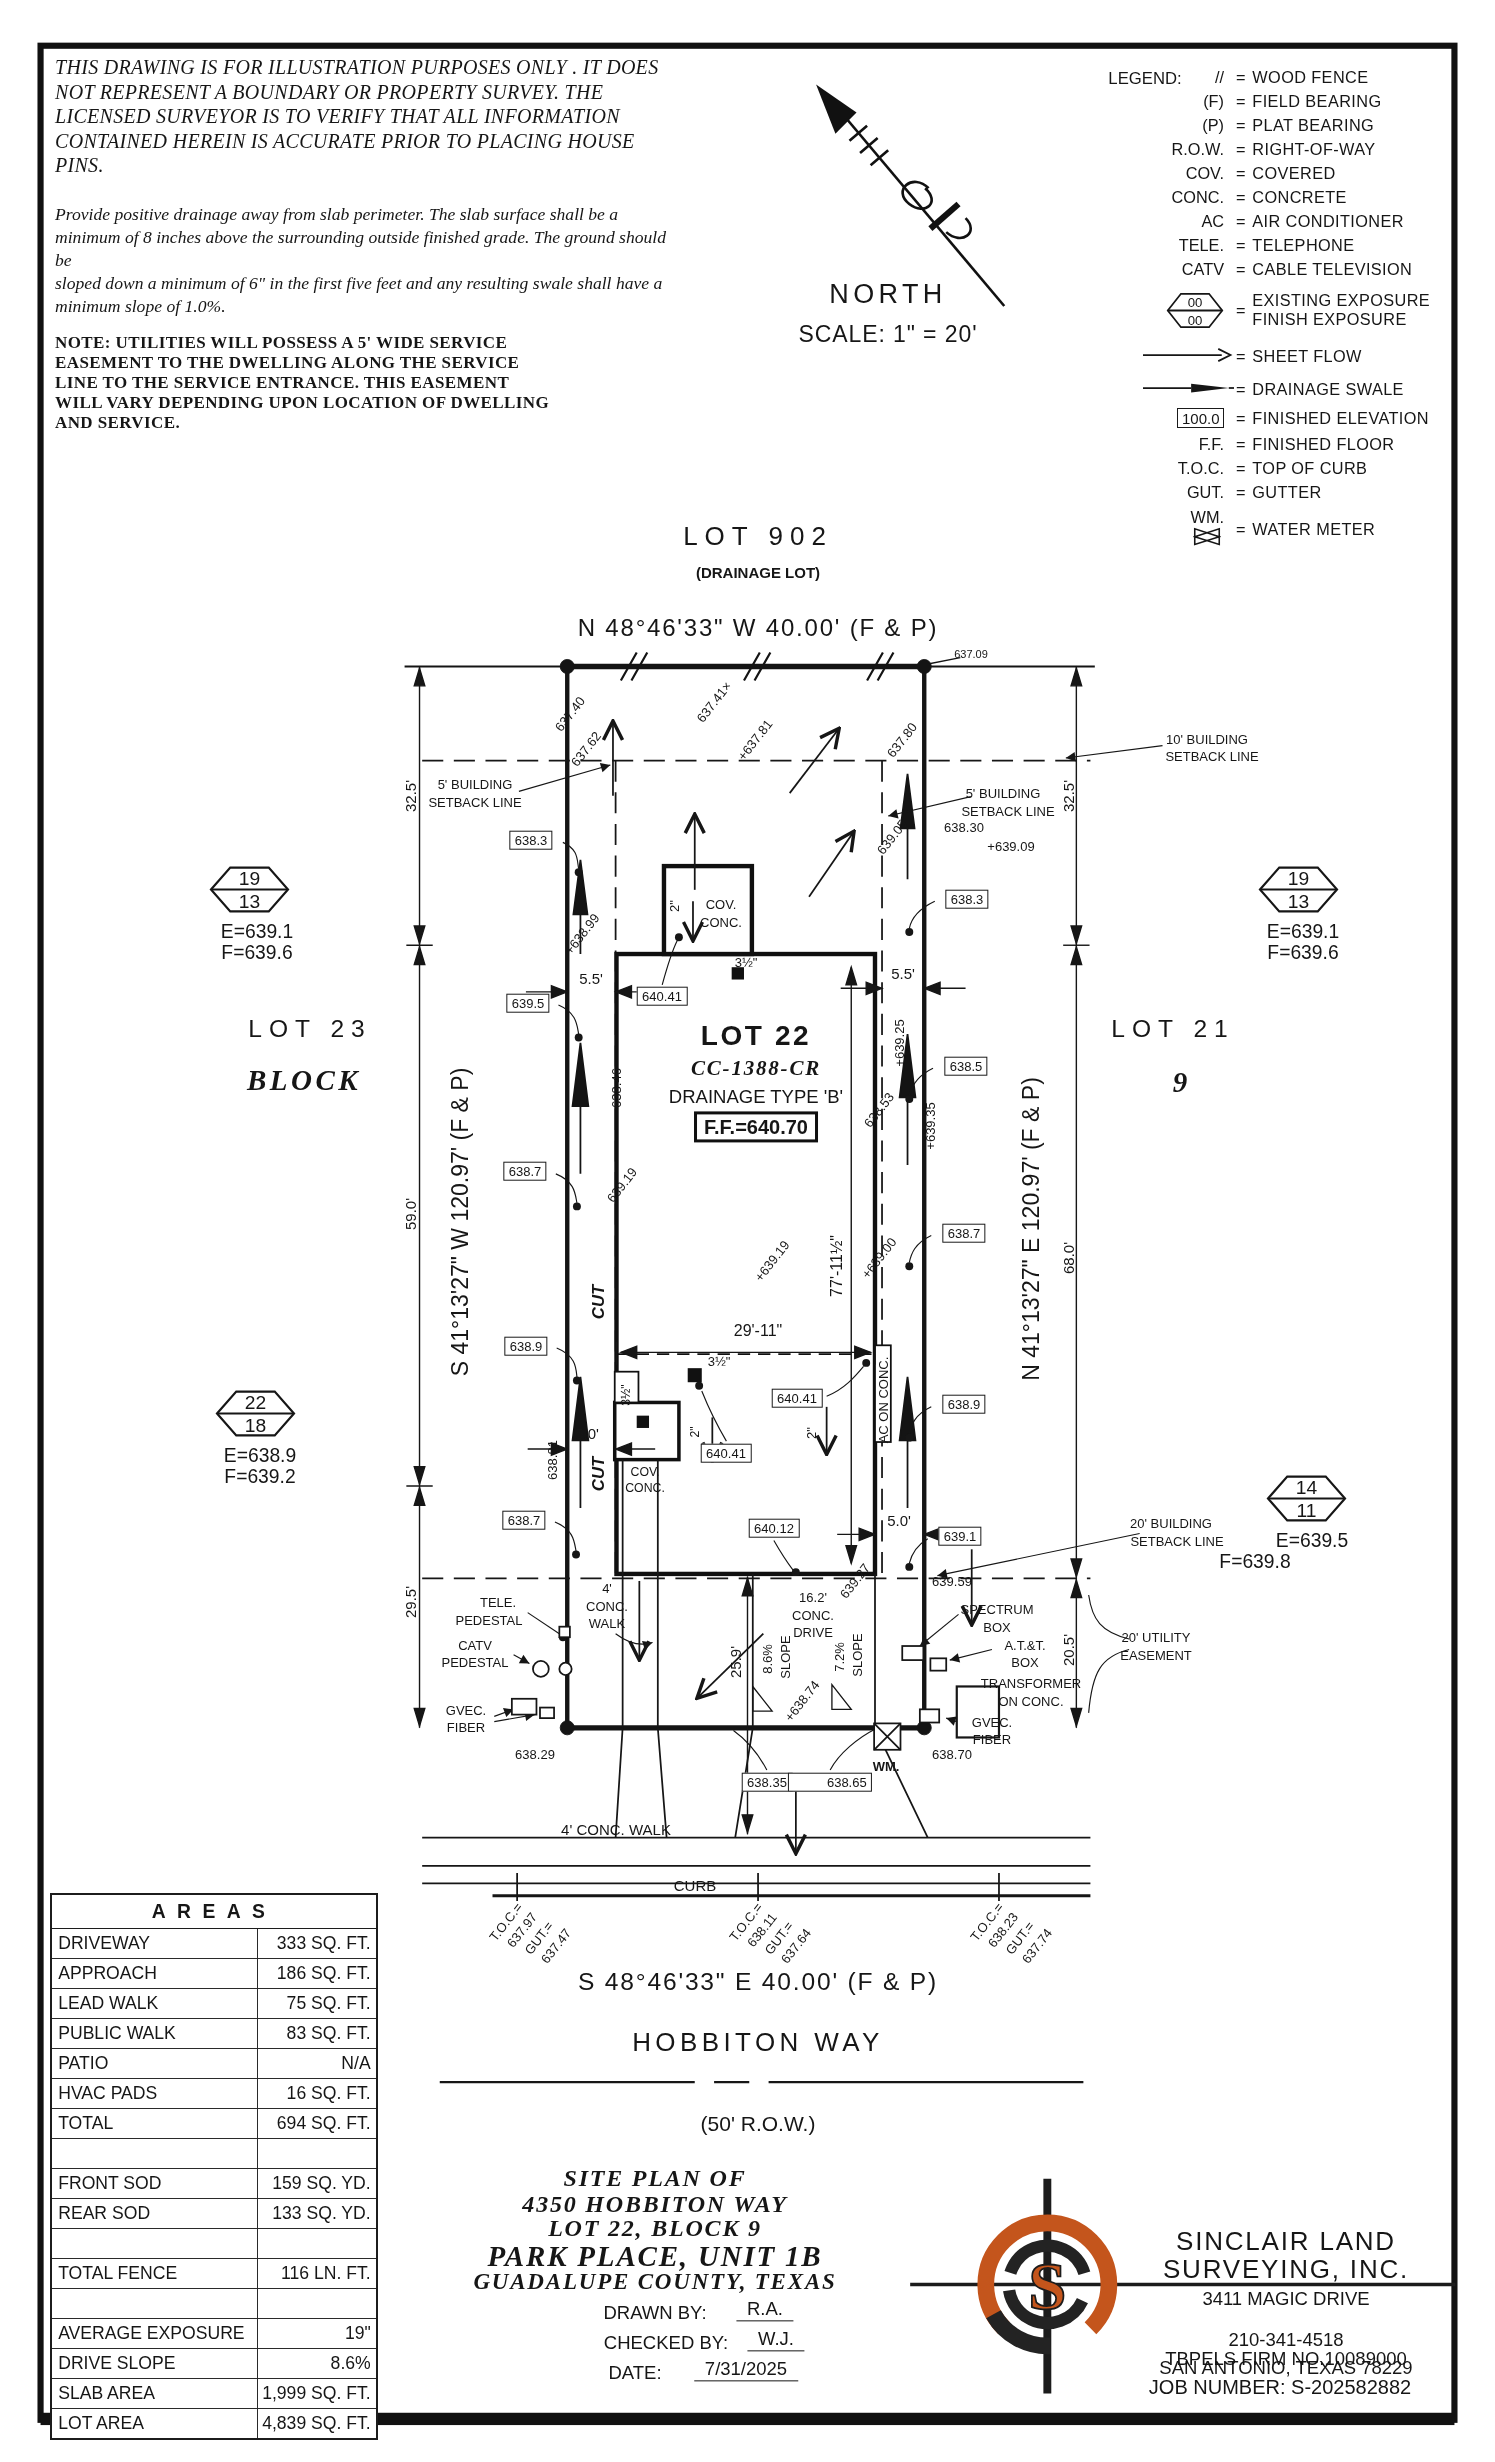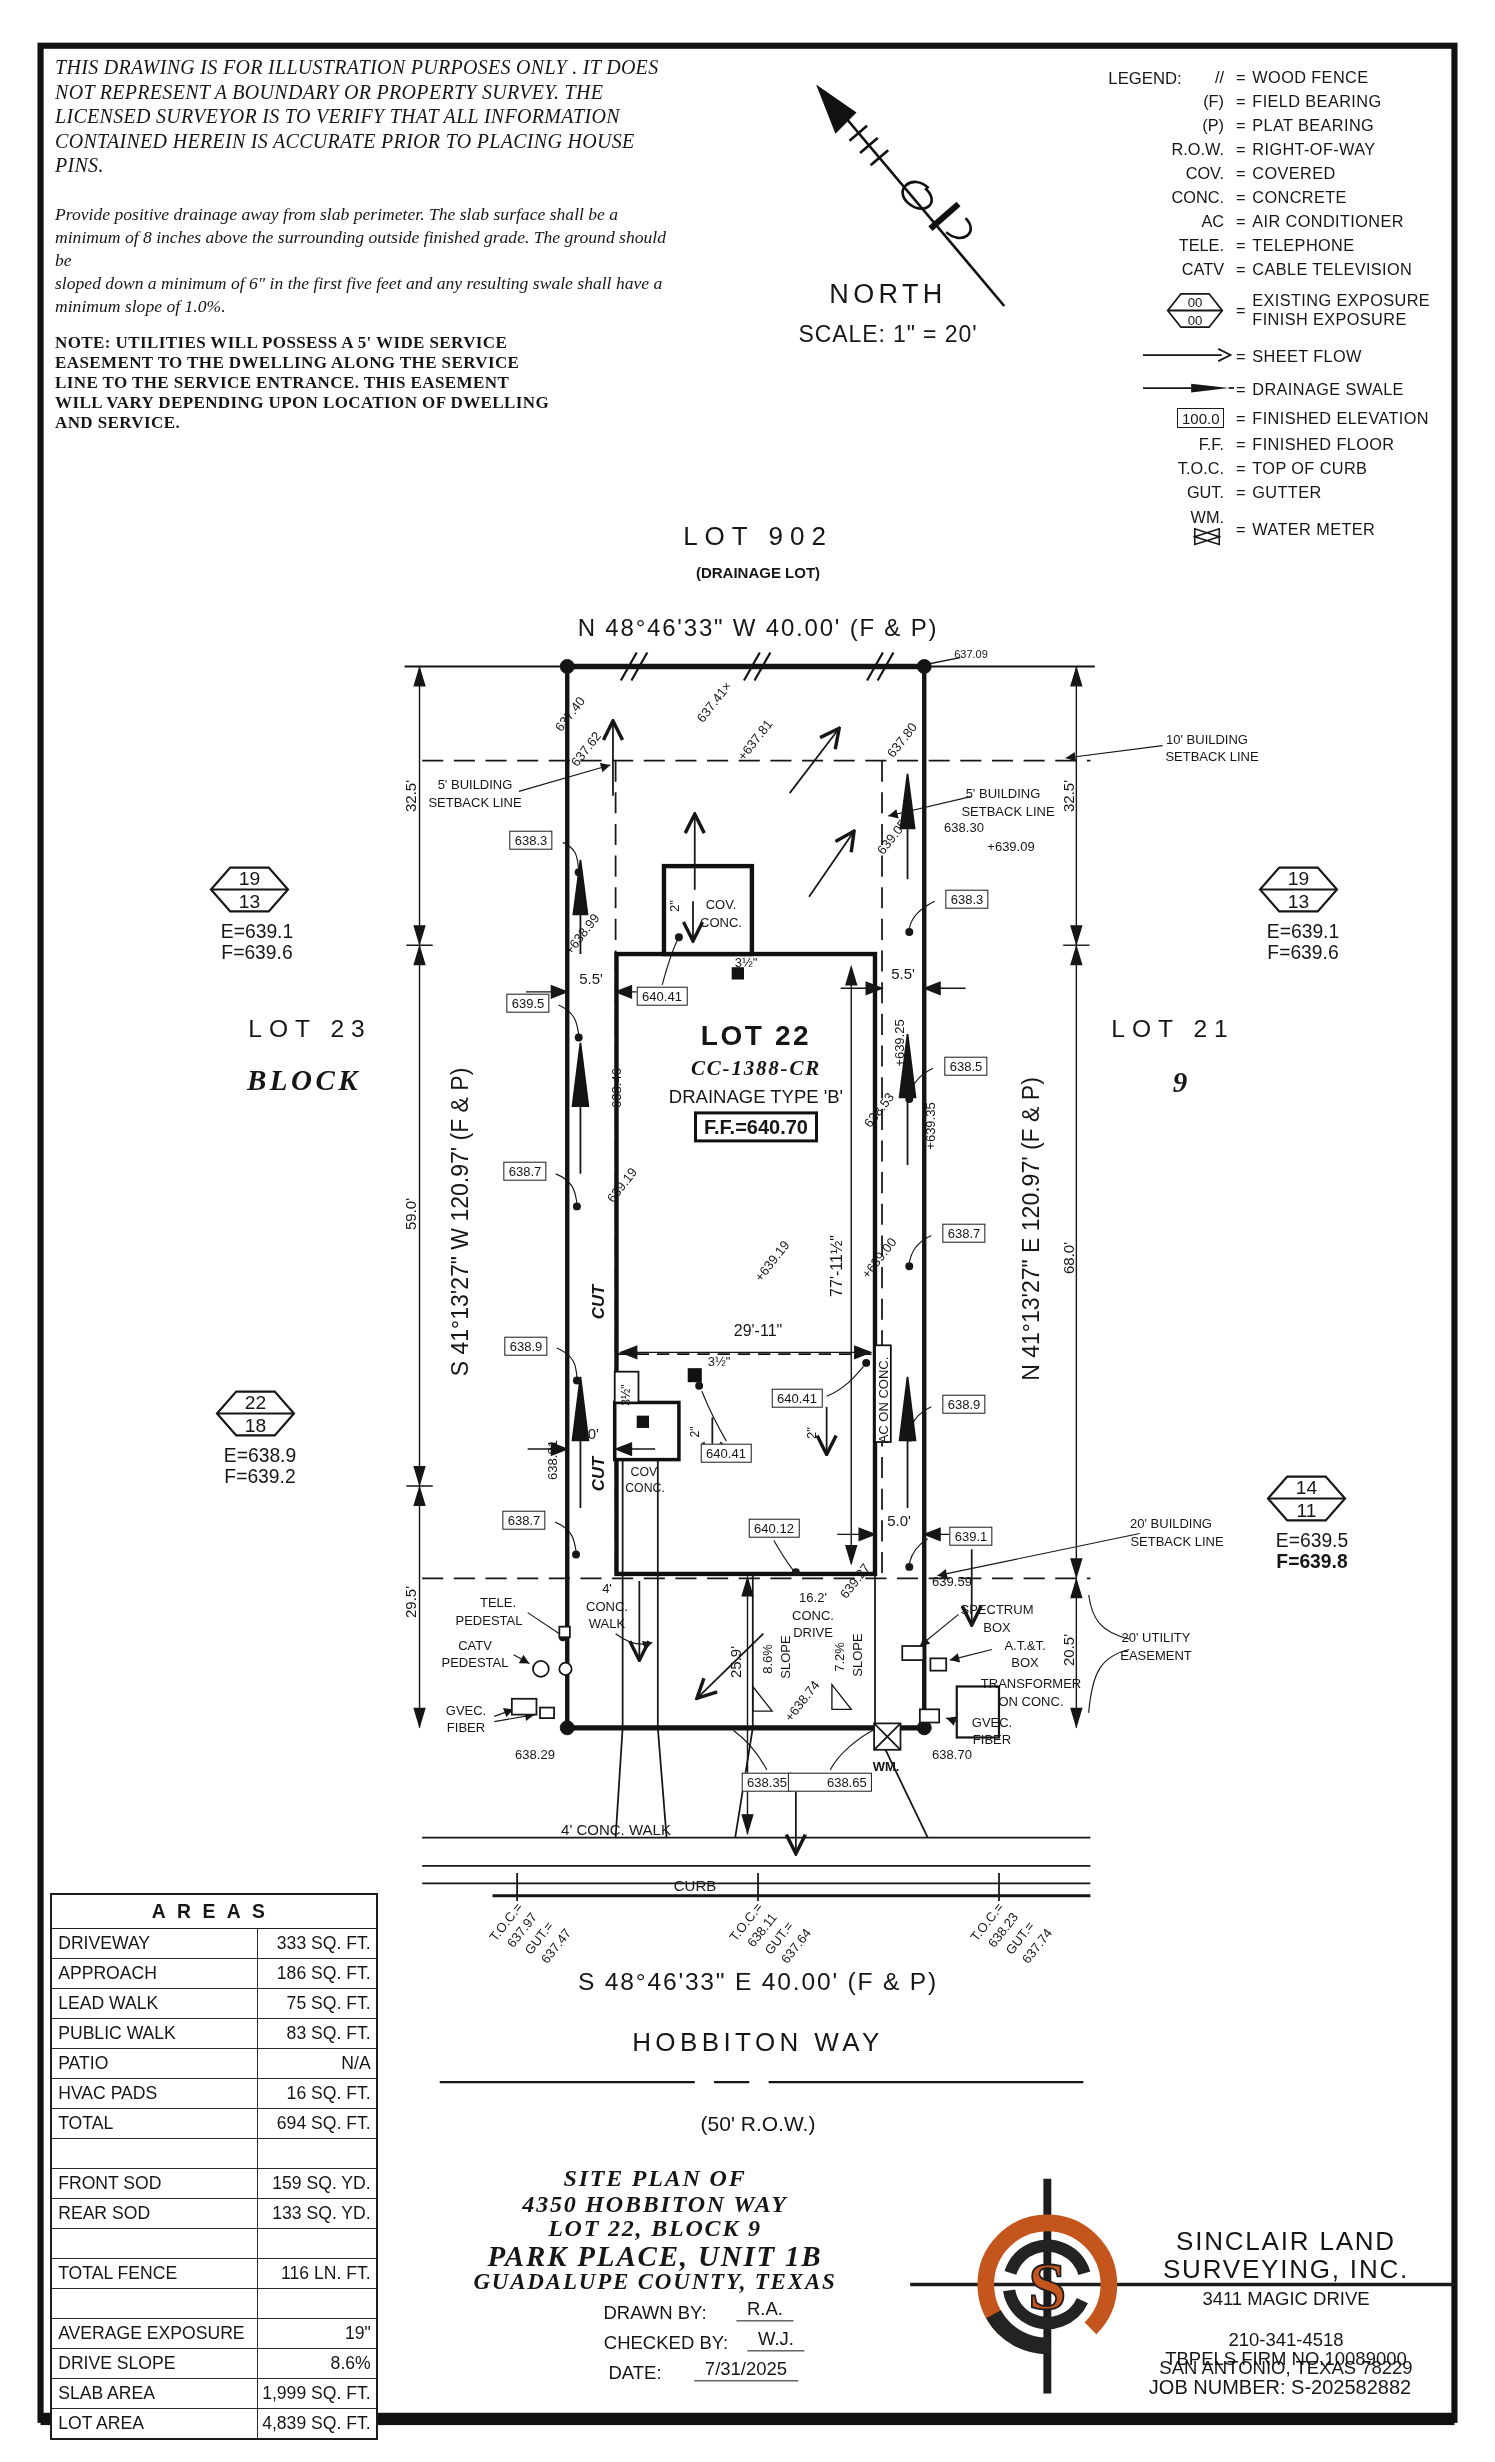--- a/index.html
+++ b/index.html
@@ -396,21 +396,21 @@
       <div class="lbl" style="left: 1008px; top: 811px; font-size: 13px; transform: translate(-50%, -50%);">SETBACK LINE</div>
       <div class="lbl bx" style="left: 531px; top: 840px; font-size: 13px; transform: translate(-50%, -50%);">638.3</div>
       <div class="lbl bx" style="left: 528px; top: 1003px; font-size: 13px; transform: translate(-50%, -50%);">639.5</div>
       <div class="lbl bx" style="left: 525px; top: 1171px; font-size: 13px; transform: translate(-50%, -50%);">638.7</div>
       <div class="lbl bx" style="left: 526px; top: 1346px; font-size: 13px; transform: translate(-50%, -50%);">638.9</div>
       <div class="lbl bx" style="left: 524px; top: 1520px; font-size: 13px; transform: translate(-50%, -50%);">638.7</div>
       <div class="lbl bx" style="left: 967px; top: 899px; font-size: 13px; transform: translate(-50%, -50%);">638.3</div>
       <div class="lbl bx" style="left: 966px; top: 1066px; font-size: 13px; transform: translate(-50%, -50%);">638.5</div>
       <div class="lbl bx" style="left: 964px; top: 1233px; font-size: 13px; transform: translate(-50%, -50%);">638.7</div>
       <div class="lbl bx" style="left: 964px; top: 1404px; font-size: 13px; transform: translate(-50%, -50%);">638.9</div>
-      <div class="lbl bx" style="left: 960px; top: 1536px; font-size: 13px; transform: translate(-50%, -50%); margin-left: 11px;">639.1</div>
+      <div class="lbl bx" style="left: 960px; top: 1536px; font-size: 13px; transform: translate(-50%, -50%);">639.1</div>
       <div class="lbl" style="left: 964px; top: 827px; font-size: 13px; transform: translate(-50%, -50%);">638.30</div>
       <div class="lbl" style="left: 1011px; top: 846px; font-size: 13px; transform: translate(-50%, -50%);">+639.09</div>
       <div class="lbl" style="left: 570px; top: 714px; font-size: 13px; transform: translate(-50%, -50%) rotate(-52deg);">637.40</div>
       <div class="lbl" style="left: 586px; top: 749px; font-size: 13px; transform: translate(-50%, -50%) rotate(-52deg);">637.62</div>
       <div class="lbl" style="left: 714px; top: 702px; font-size: 13px; transform: translate(-50%, -50%) rotate(-52deg);">637.41×</div>
       <div class="lbl" style="left: 755px; top: 740px; font-size: 13px; transform: translate(-50%, -50%) rotate(-52deg);">+637.81</div>
       <div class="lbl" style="left: 902px; top: 740px; font-size: 13px; transform: translate(-50%, -50%) rotate(-52deg);">637.80</div>
       <div class="lbl" style="left: 892px; top: 837px; font-size: 13px; transform: translate(-50%, -50%) rotate(-52deg);">639.05</div>
       <div class="lbl" style="left: 582px; top: 934px; font-size: 13px; transform: translate(-50%, -50%) rotate(-52deg);">+638.99</div>
       <div class="lbl" style="left: 616px; top: 1088px; font-size: 13px; transform: translate(-50%, -50%) rotate(-90deg);">638.46</div>
@@ -502,21 +502,21 @@
       <div class="lbl b i sf" style="left: 1180px; top: 1082px; font-size: 29px; transform: translate(-50%, -50%);">9</div>
       <div class="lbl" style="left: 460px; top: 1222px; font-size: 23px; transform: translate(-50%, -50%) rotate(-90deg);">S 41°13'27" W 120.97' (F &amp; P)</div>
       <div class="lbl" style="left: 1031px; top: 1229px; font-size: 23px; transform: translate(-50%, -50%) rotate(-90deg);">N 41°13'27" E 120.97' (F &amp; P)</div>
       <div class="lbl" style="left: 257px; top: 932px; font-size: 19.3px; transform: translate(-50%, -50%);">E=639.1</div>
       <div class="lbl" style="left: 257px; top: 953px; font-size: 19.3px; transform: translate(-50%, -50%);">F=639.6</div>
       <div class="lbl" style="left: 260px; top: 1456px; font-size: 19.3px; transform: translate(-50%, -50%);">E=638.9</div>
       <div class="lbl" style="left: 260px; top: 1477px; font-size: 19.3px; transform: translate(-50%, -50%);">F=639.2</div>
       <div class="lbl" style="left: 1303px; top: 932px; font-size: 19.3px; transform: translate(-50%, -50%);">E=639.1</div>
       <div class="lbl" style="left: 1303px; top: 953px; font-size: 19.3px; transform: translate(-50%, -50%);">F=639.6</div>
       <div class="lbl" style="left: 1312px; top: 1541px; font-size: 19.3px; transform: translate(-50%, -50%);">E=639.5</div>
-      <div class="lbl" style="left: 1312px; top: 1562px; font-size: 19.3px; transform: translate(-50%, -50%); font-weight: bold;">F=639.8</div>
+      <div class="lbl" style="left: 1255px; top: 1562px; font-size: 19.3px; transform: translate(-50%, -50%);">F=639.8</div>
     </div>
   <div id="plat-hexagons">
       <svg width="81" height="49" style="position: absolute; left: 209px; top: 865px; overflow: visible;" viewBox="0 0 92 56">
         <polygon points="2,28 24,3 68,3 90,28 68,53 24,53" fill="#fff" stroke="#161616" stroke-width="2.5"></polygon>
         <line x1="2" y1="28" x2="90" y2="28" stroke="#161616" stroke-width="2.5"></line>
         <text x="46" y="23" text-anchor="middle" font-size="22" font-family="Liberation Sans" fill="#161616">19</text>
         <text x="46" y="49" text-anchor="middle" font-size="22" font-family="Liberation Sans" fill="#161616">13</text>
       </svg>
       <svg width="81" height="49" style="position: absolute; left: 215px; top: 1389px; overflow: visible;" viewBox="0 0 92 56">
         <polygon points="2,28 24,3 68,3 90,28 68,53 24,53" fill="#fff" stroke="#161616" stroke-width="2.5"></polygon>

